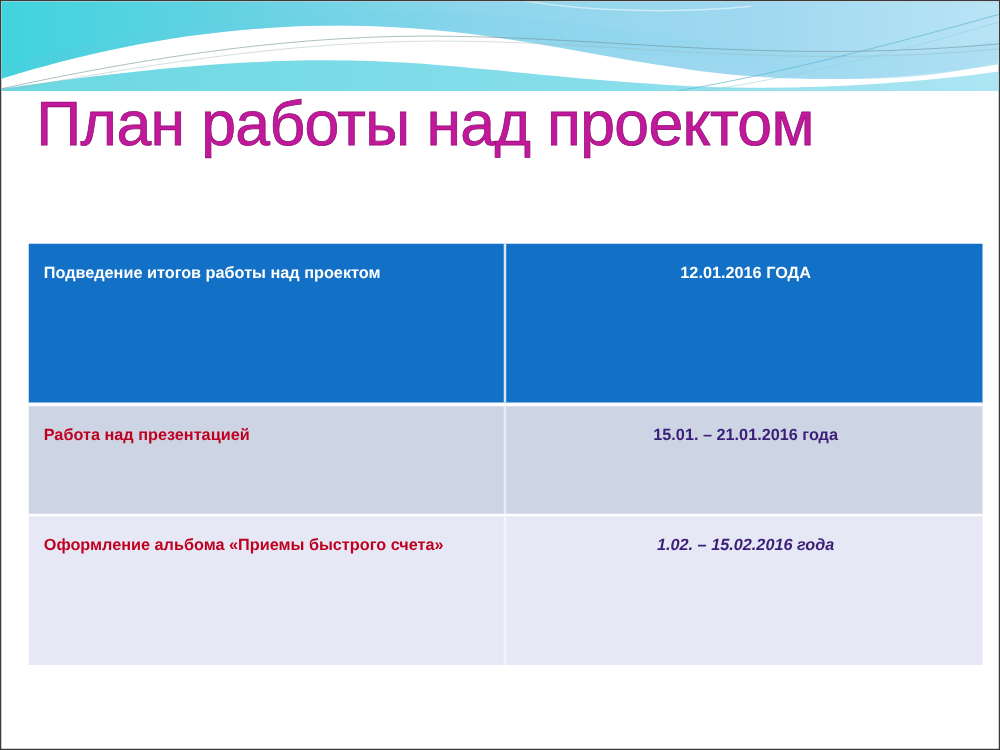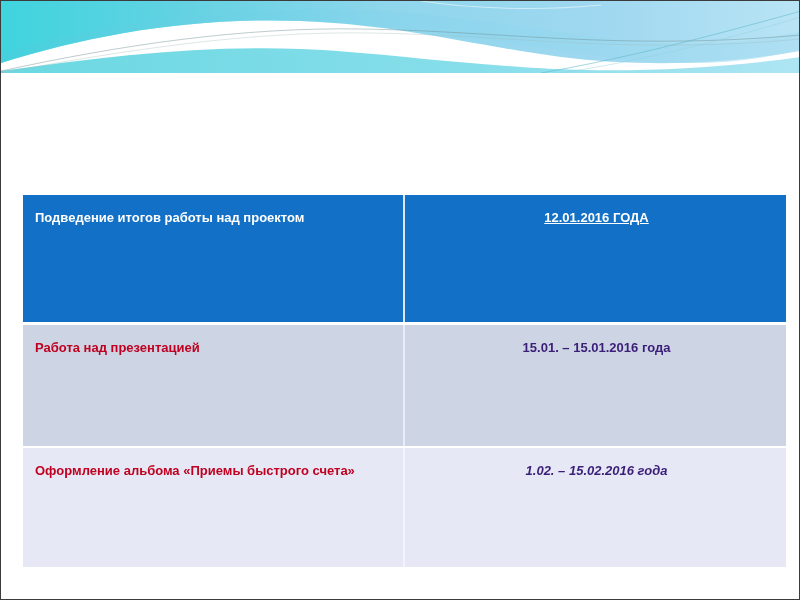--- a/index.html
+++ b/index.html
@@ -71,27 +71,27 @@
   .col-date { width: 382px; }
 
   
   .row-head td {
     background: #1270C6;
     color: #ffffff;
     height: 128px;
     border-right: 2px solid #dbe7f3;
     border-bottom: 3px solid #ffffff;
   }
-  .row-head td:last-child { border-right: none; text-decoration: underline; }
+  .row-head td:last-child { border-right: none; }
 
   
   .row-alt td {
     background: #CDD4E4;
     color: #C00020;
-    height: 124px;
+    height: 89px;
     border-right: 2px solid #e8ecf6;
     border-bottom: 2px solid #ffffff;
     border-top: 2px solid #1270C6;
   }
   .row-alt td:last-child { border-right: none; }
 
   
   .row-light td {
     background: #E6E9F5;
     color: #C00020;
@@ -145,34 +145,35 @@
 
       <path d="M0,70 C120,44 240,26 360,28 C500,30 620,50 800,34" fill="none" stroke="#6e8f92" stroke-width="0.7" opacity="0.65"></path>
       <path d="M0,72 C130,48 250,30 370,32 C510,34 630,54 800,38" fill="none" stroke="#9fb8ba" stroke-width="0.6" opacity="0.6"></path>
       <path d="M540,72 C620,58 700,38 800,10" fill="none" stroke="#5fb8c9" stroke-width="0.8" opacity="0.7"></path>
       <path d="M560,72 C640,60 720,40 800,16" fill="none" stroke="#8fd0de" stroke-width="0.7" opacity="0.6"></path>
 
       <path d="M420,0 C470,8 540,10 600,4" fill="none" stroke="#ffffff" stroke-width="1.2" opacity="0.5"></path>
     </svg>
   </div>
 
+  <div class="title">План работы над проектом</div>
 
   <table class="plan-table">
     <colgroup>
       <col class="col-task">
       <col class="col-date">
     </colgroup>
     <tbody>
       <tr class="row-head">
         <td class="task-cell">Подведение итогов работы над проектом</td>
         <td class="date-cell">12.01.2016 ГОДА</td>
       </tr>
       <tr class="row-alt">
         <td class="task-cell">Работа над презентацией</td>
-        <td class="date-cell">15.01. – 15.01.2016 года</td>
+        <td class="date-cell">15.01. – 21.01.2016 года</td>
       </tr>
       <tr class="row-light">
         <td class="task-cell">Оформление альбома «Приемы быстрого счета»</td>
         <td class="date-cell">1.02. – 15.02.2016 года</td>
       </tr>
     </tbody>
   </table>
 
 </div>
 

